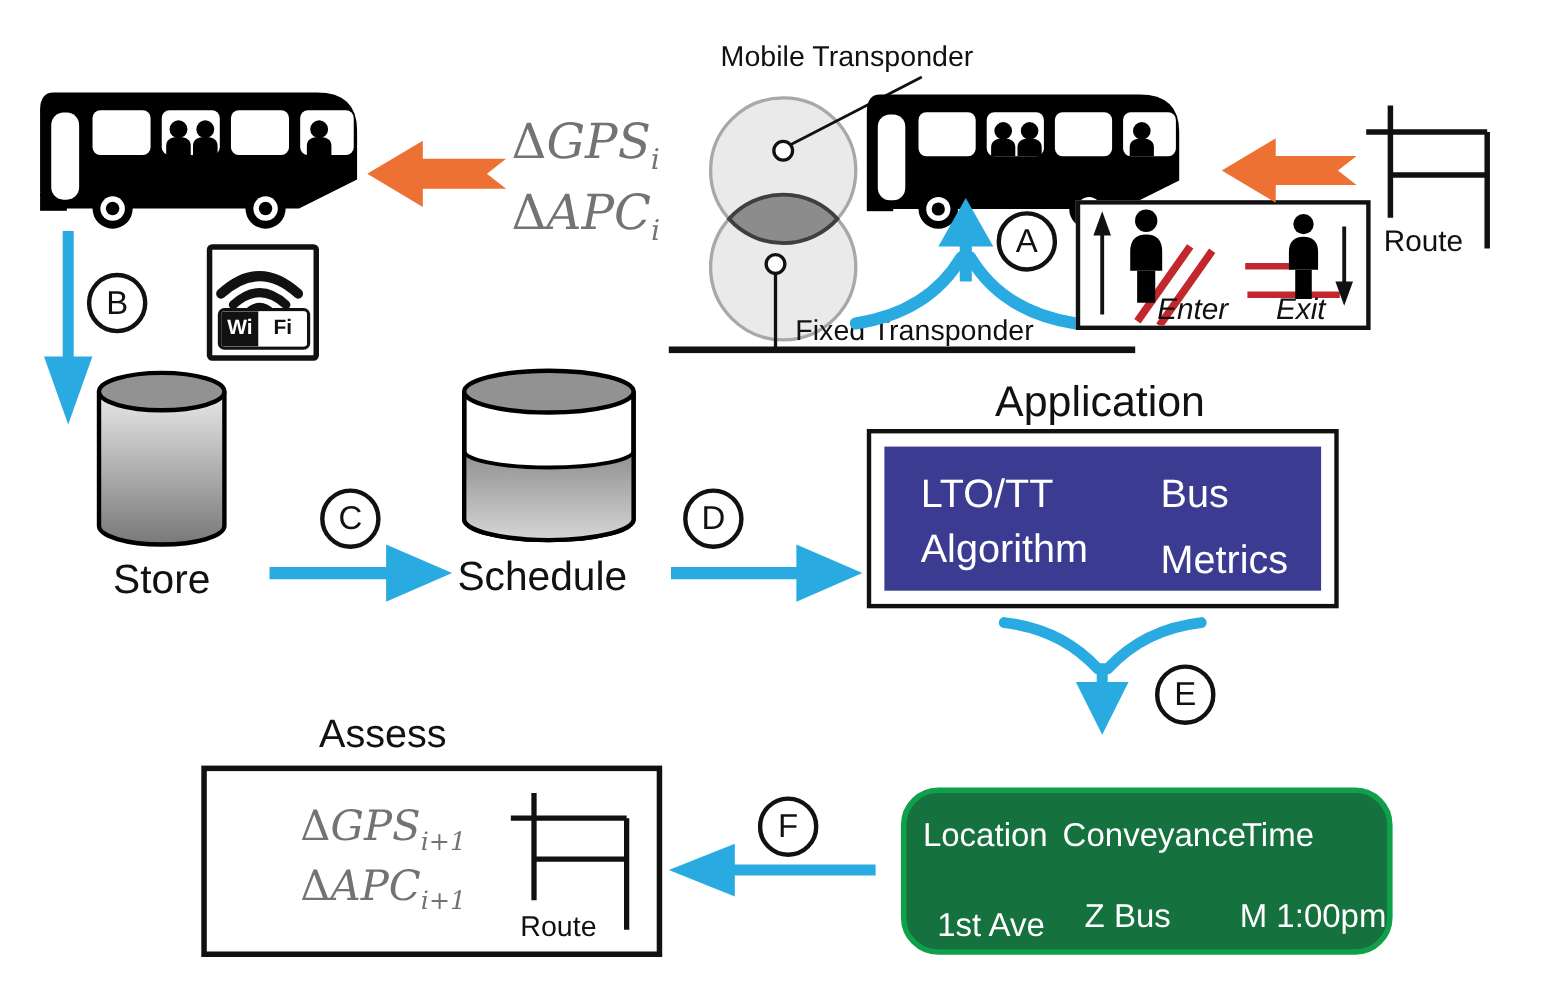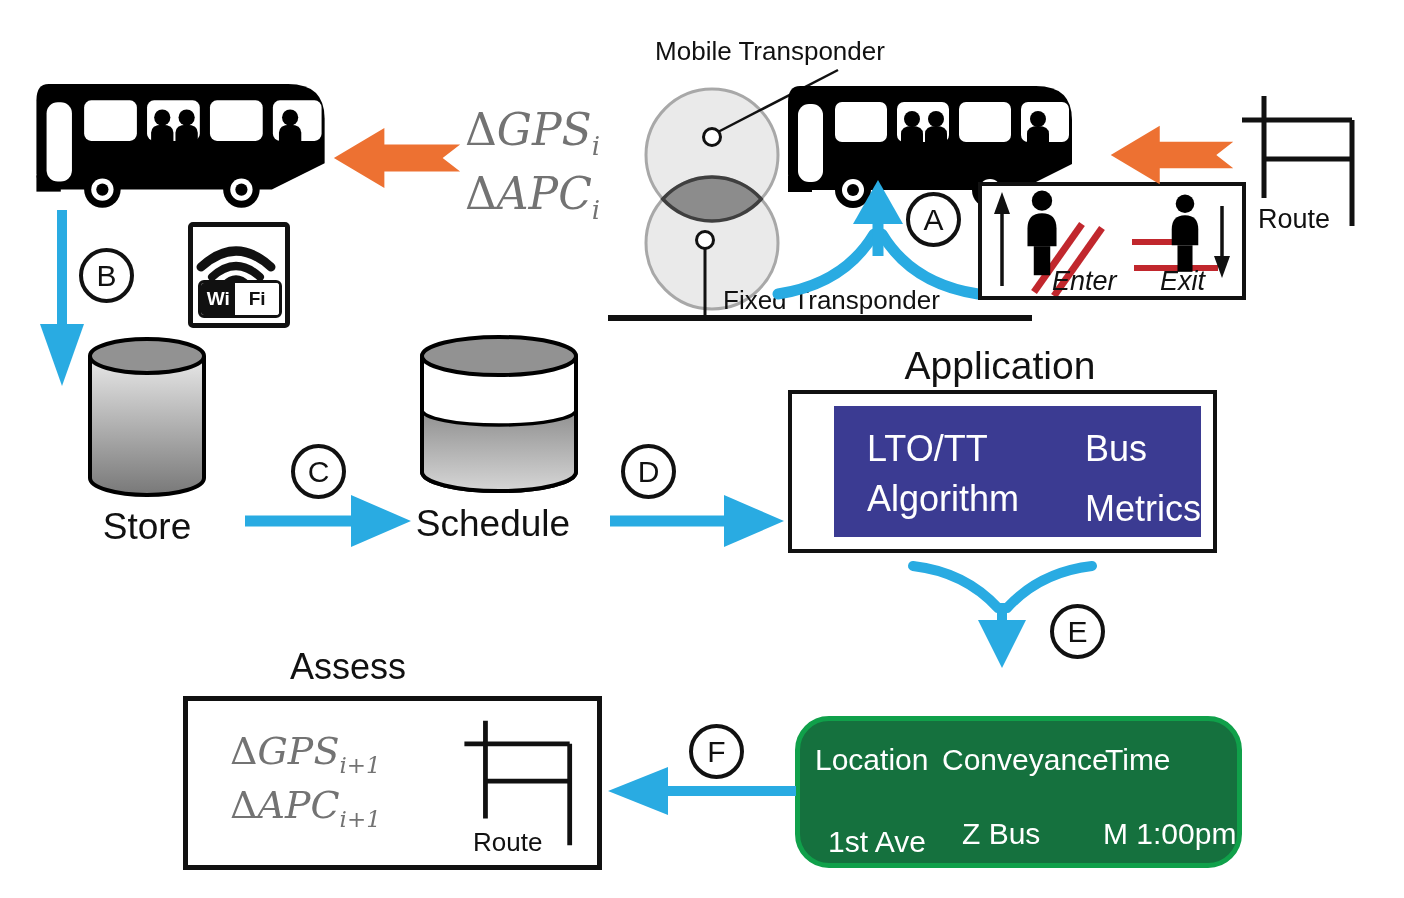--- a/index.html
+++ b/index.html
@@ -8,32 +8,32 @@
   .abs{position:absolute;}
   .label{color:#111;white-space:nowrap;}
   .center{text-align:center;}
   
   .step-circle{width:47px;height:47px;border:4px solid #111;border-radius:50%;
     display:flex;align-items:center;justify-content:center;font-size:30px;background:#fff;}
   
   .eebox{border:4px solid #111;background:#fff;font-style:italic;}
   
   .appbox{border:4px solid #111;background:#fff;}
-  .appinner{position:absolute;left:12px;top:12px;right:12px;bottom:12px;background:#3B3B92;margin-left:30px;}
+  .appinner{position:absolute;left:12px;top:12px;right:12px;bottom:12px;background:#3B3B92;}
   .apptext{position:absolute;color:#fff;font-size:36px;white-space:nowrap;}
   
-  .greenbox{background:#15713E;border:5px solid #10A04A;border-radius:34px;}
+  .greenbox{background:#15713E;border:5px solid #10A04A;border-radius:34px;margin-left:24px;}
   .greentext{position:absolute;color:#fff;font-size:30px;white-space:nowrap;}
   
   .assessbox{border:5px solid #111;background:#fff;}
   
   .math{font-family:"DejaVu Serif",serif;font-size:44px;color:#737373;white-space:nowrap;}
   .math .var{font-style:italic;}
   .math sub{font-size:26px;font-style:italic;}
-  .math-sm{font-size:38px;}
+  .math-sm{font-size:38px;margin-left:43px;}
   .math-sm sub{font-size:23px;}
   
   .wifibox{width:92px;height:96px;border:5px solid #111;border-radius:5px;background:#fff;margin-left:28px;}
   .wifibadge{position:absolute;left:5px;top:53px;width:78px;height:32px;border:3px solid #111;
      border-radius:6px;display:flex;overflow:hidden;background:#fff;}
   .wifibadge .wi{flex:0 0 44%;background:#111;color:#fff;font-weight:700;font-size:19px;
      display:flex;align-items:center;justify-content:center;}
   .wifibadge .fi{flex:1;background:#fff;color:#111;font-weight:700;font-size:19px;
      display:flex;align-items:center;justify-content:center;}
 </style>

